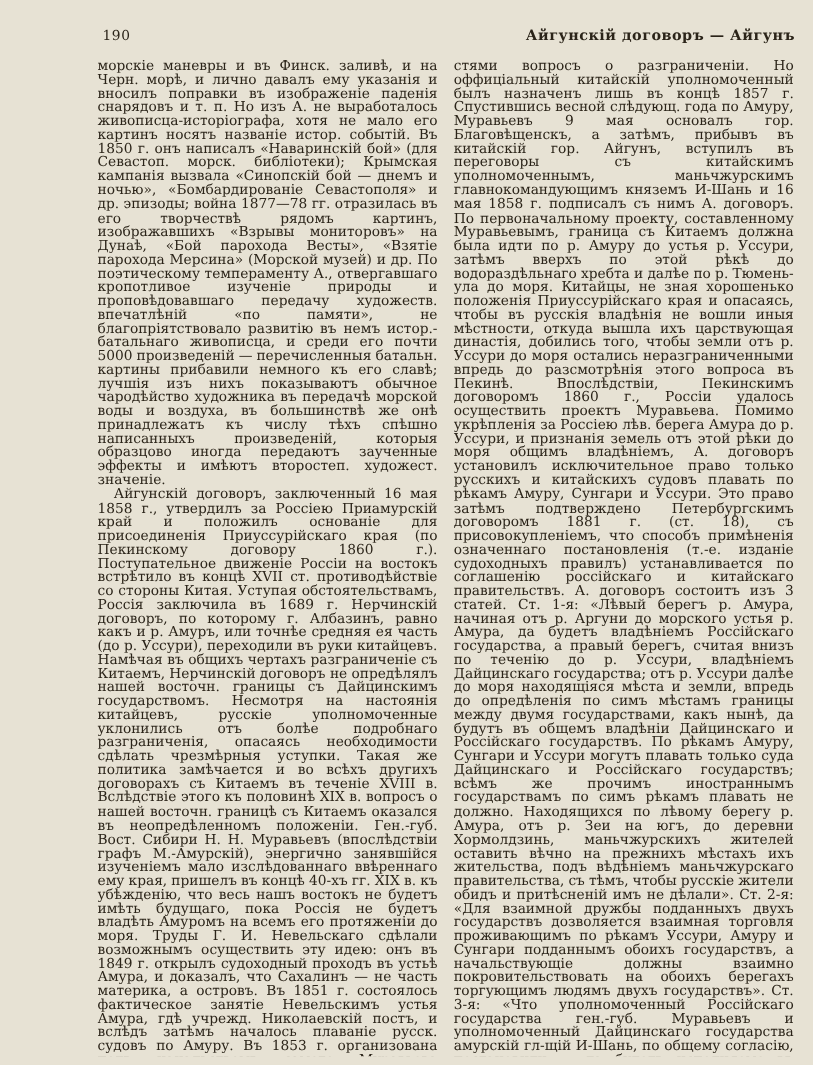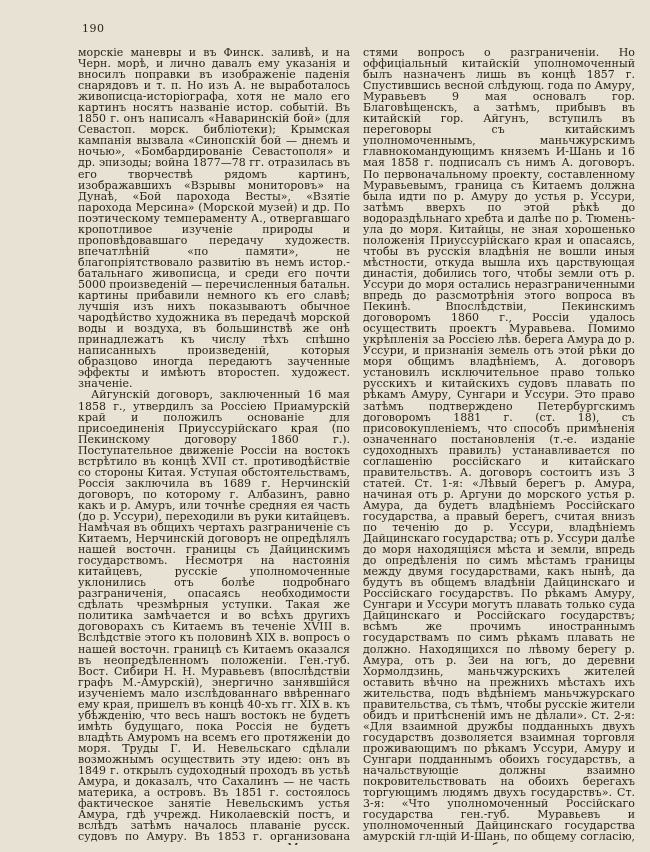--- a/index.html
+++ b/index.html
@@ -71,20 +71,21 @@
     font-weight: normal;
   }
 </style>
 </head>
 <body>
 
 <div class="page">
 
   <div class="running-head">
     <span class="pagenum">190</span>
+    <span>Айгунскій договоръ — Айгунъ</span>
   </div>
 
   <div class="columns">
 
     <div class="col">
       <p><b class="lead"></b><span>морскіе маневры и въ Финск. заливѣ, и на Черн. морѣ, и лично давалъ ему указанія и вносилъ поправки въ изображеніе паденія снарядовъ и т. п. Но изъ А. не выработалось живописца-исторіографа, хотя не мало его картинъ носятъ названіе истор. событій. Въ 1850 г. онъ написалъ «Наваринскій бой» (для Севастоп. морск. библіотеки); Крымская кампанія вызвала «Синопскій бой — днемъ и ночью», «Бомбардированіе Севастополя» и др. эпизоды; война 1877—78 гг. отразилась въ его творчествѣ рядомъ картинъ, изображавшихъ «Взрывы мониторовъ» на Дунаѣ, «Бой парохода Весты», «Взятіе парохода Мерсина» (Морской музей) и др. По поэтическому темпераменту А., отвергавшаго кропотливое изученіе природы и проповѣдовавшаго передачу художеств. впечатлѣній «по памяти», не благопріятствовало развитію въ немъ истор.-батальнаго живописца, и среди его почти 5000 произведеній — перечисленныя батальн. картины прибавили немного къ его славѣ; лучшія изъ нихъ показываютъ обычное чародѣйство художника въ передачѣ морской воды и воздуха, въ большинствѣ же онѣ принадлежатъ къ числу тѣхъ спѣшно написанныхъ произведеній, которыя образцово иногда передаютъ заученные эффекты и имѣютъ второстеп. художест. значеніе.</span></p>
       <p class="entry"><b class="lead">Айгунскій договоръ,</b><span> заключенный 16 мая 1858 г., утвердилъ за Россіею Приамурскій край и положилъ основаніе для присоединенія Приуссурійскаго края (по Пекинскому договору 1860 г.). Поступательное движеніе Россіи на востокъ встрѣтило въ концѣ XVII ст. противодѣйствіе со стороны Китая. Уступая обстоятельствамъ, Россія заключила въ 1689 г. Нерчинскій договоръ, по которому г. Албазинъ, равно какъ и р. Амуръ, или точнѣе средняя ея часть (до р. Уссури), переходили въ руки китайцевъ. Намѣчая въ общихъ чертахъ разграниченіе съ Китаемъ, Нерчинскій договоръ не опредѣлялъ нашей восточн. границы съ Дайцинскимъ государствомъ. Несмотря на настоянія китайцевъ, русскіе уполномоченные уклонились отъ болѣе подробнаго разграниченія, опасаясь необходимости сдѣлать чрезмѣрныя уступки. Такая же политика замѣчается и во всѣхъ другихъ договорахъ съ Китаемъ въ теченіе XVIII в. Вслѣдствіе этого къ половинѣ XIX в. вопросъ о нашей восточн. границѣ съ Китаемъ оказался въ неопредѣленномъ положеніи. Ген.-губ. Вост. Сибири Н. Н. Муравьевъ (впослѣдствіи графъ М.-Амурскій), энергично занявшійся изученіемъ мало изслѣдованнаго ввѣреннаго ему края, пришелъ въ концѣ 40-хъ гг. XIX в. къ убѣжденію, что весь нашъ востокъ не будетъ имѣть будущаго, пока Россія не будетъ владѣть Амуромъ на всемъ его протяженіи до моря. Труды Г. И. Невельскаго сдѣлали возможнымъ осуществить эту идею: онъ въ 1849 г. открылъ судоходный проходъ въ устьѣ Амура, и доказалъ, что Сахалинъ — не часть материка, а островъ. Въ 1851 г. состоялось фактическое занятіе Невельскимъ устья Амура, гдѣ учрежд. Николаевскій постъ, и вслѣдъ затѣмъ началось плаваніе русск. судовъ по Амуру. Въ 1853 г. организована подъ начальствомъ самого Муравьева Амурская экспедиція. Въ 1854 г. онъ во главѣ флотиліи спустился по Амуру, а въ 1855 г. сдѣлалъ попытку обсудить съ китайск. вла-</span></p>
     </div>
 
     <div class="col">

